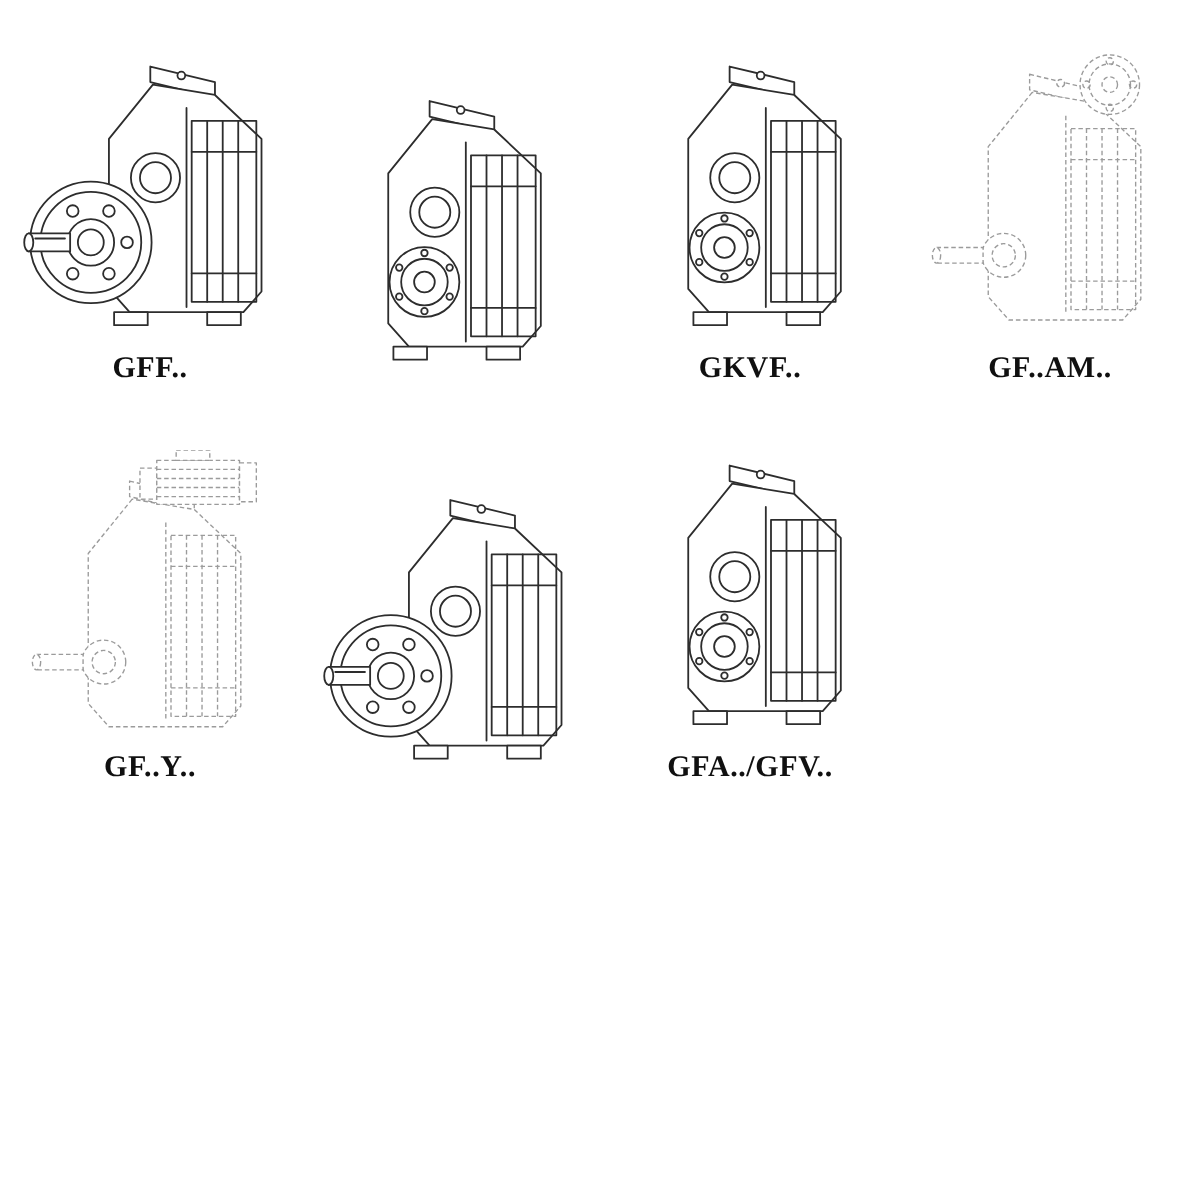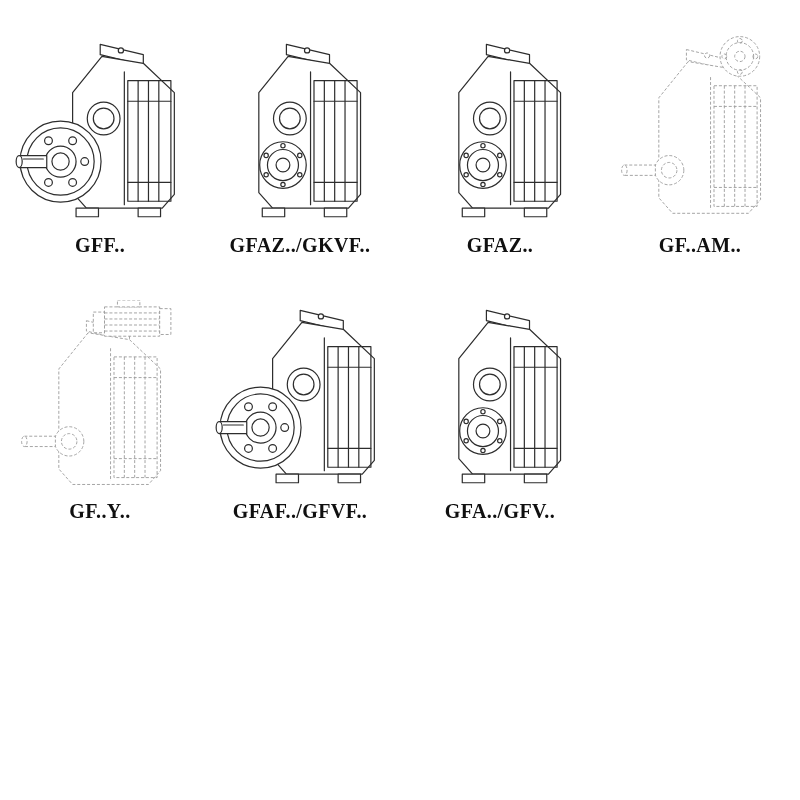--- a/index.html
+++ b/index.html
@@ -126,35 +126,34 @@
     <div class="drawing">
       <svg viewBox="0 0 200 232">
         <g class="solid">
           <use href="#gb-body"></use>
           <use href="#gb-feet"></use>
           <use href="#gb-bore-upper"></use>
           <use href="#gb-bore-lower"></use>
         </g>
       </svg>
     </div>
-    <div class="label">GFAZ../GKVF..</div>
   </div>
 
   <div class="cell">
     <div class="drawing">
       <svg viewBox="0 0 200 232">
         <g class="solid">
           <use href="#gb-body"></use>
           <use href="#gb-feet"></use>
           <use href="#gb-bore-upper"></use>
           <use href="#gb-bore-lower"></use>
         </g>
       </svg>
     </div>
-    <div class="label">GFAZ..</div>
+    <div class="label">GKVF..</div>
   </div>
 
 
 
 
   <div class="cell">
     <div class="drawing">
       <svg viewBox="0 0 200 232">
         <g class="phantom">
           <use href="#gb-body" transform="translate(0,6)"></use>
@@ -184,21 +183,20 @@
       <svg viewBox="0 0 200 232">
         <g class="solid">
           <use href="#gb-body" transform="translate(16,0)"></use>
           <use href="#gb-feet" transform="translate(16,0)"></use>
           <use href="#gb-bore-upper" transform="translate(16,0)"></use>
           <use href="#gb-flange"></use>
           <use href="#gb-shaftstub"></use>
         </g>
       </svg>
     </div>
-    <div class="label">GFAF../GFVF..</div>
   </div>
 
   <div class="cell">
     <div class="drawing">
       <svg viewBox="0 0 200 232">
         <g class="solid">
           <use href="#gb-body"></use>
           <use href="#gb-feet"></use>
           <use href="#gb-bore-upper"></use>
           <use href="#gb-bore-lower"></use>

